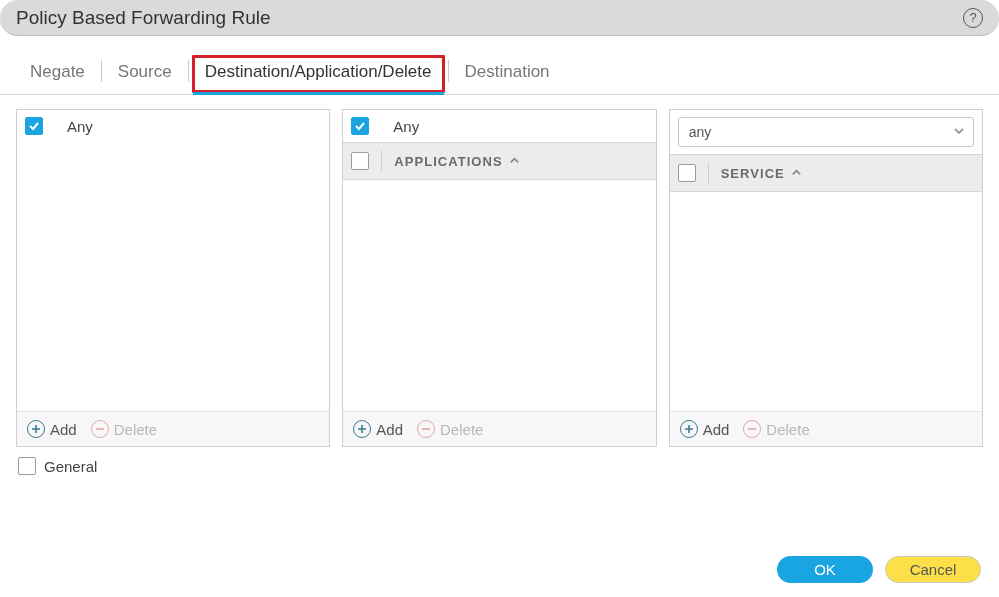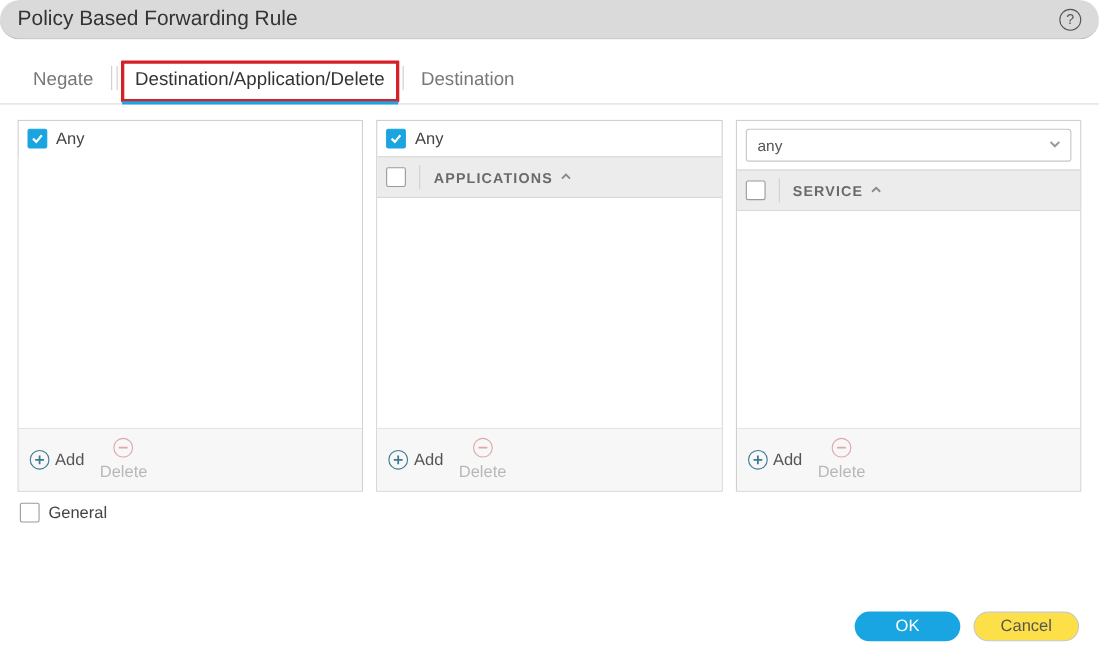--- a/index.html
+++ b/index.html
@@ -82,21 +82,21 @@
     flex: 1;
     border: 1px solid #d0d0d0;
     display: flex;
     flex-direction: column;
     min-height: 338px;
   }
   .panel-top {
     padding: 7px 8px;
     display: flex;
     align-items: center;
-    gap: 8px;
+    gap: 24px;
     text-align: center;
   }
   .panel-top.with-select { display:flex; align-items:center; }
   .select {
     flex:1;
     border: 1px solid #c6c6c6;
     border-radius: 3px;
     height: 30px;
     padding: 0 28px 0 10px;
     font-size: 14px;
@@ -163,21 +163,21 @@
     gap: 14px;
   }
   .ftr-btn {
     display:flex;
     align-items:center;
     gap:5px;
     font-size:15px;
     color:#555;
     cursor:pointer;
   }
-  .ftr-btn.disabled { color:#b8b8b8; cursor:default;flex-direction:column; }
+  .ftr-btn.disabled { color:#b8b8b8; cursor:default; }
   .icon-circle {
     width:18px; height:18px;
     border:1.5px solid currentColor;
     border-radius:50%;
     display:flex;
     align-items:center;
     justify-content:center;
   }
   .icon-circle svg { display:block; }
   .negate-row {
@@ -211,20 +211,21 @@
 <body>
 
 <div class="dialog-header">
   <div class="dialog-title">Policy Based Forwarding Rule</div>
   <div class="help-icon">?</div>
 </div>
 
 <div class="tabs">
   <div class="tab">Negate</div>
   <div class="tab-sep"></div>
+  <div class="tab">Source</div>
   <div class="tab-sep"></div>
   <div class="tab active highlighted">Destination/Application/Delete</div>
   <div class="tab-sep"></div>
   <div class="tab">Destination</div>
 </div>
 
 <div class="content">
   <div class="columns">
 
     <div class="panel">

